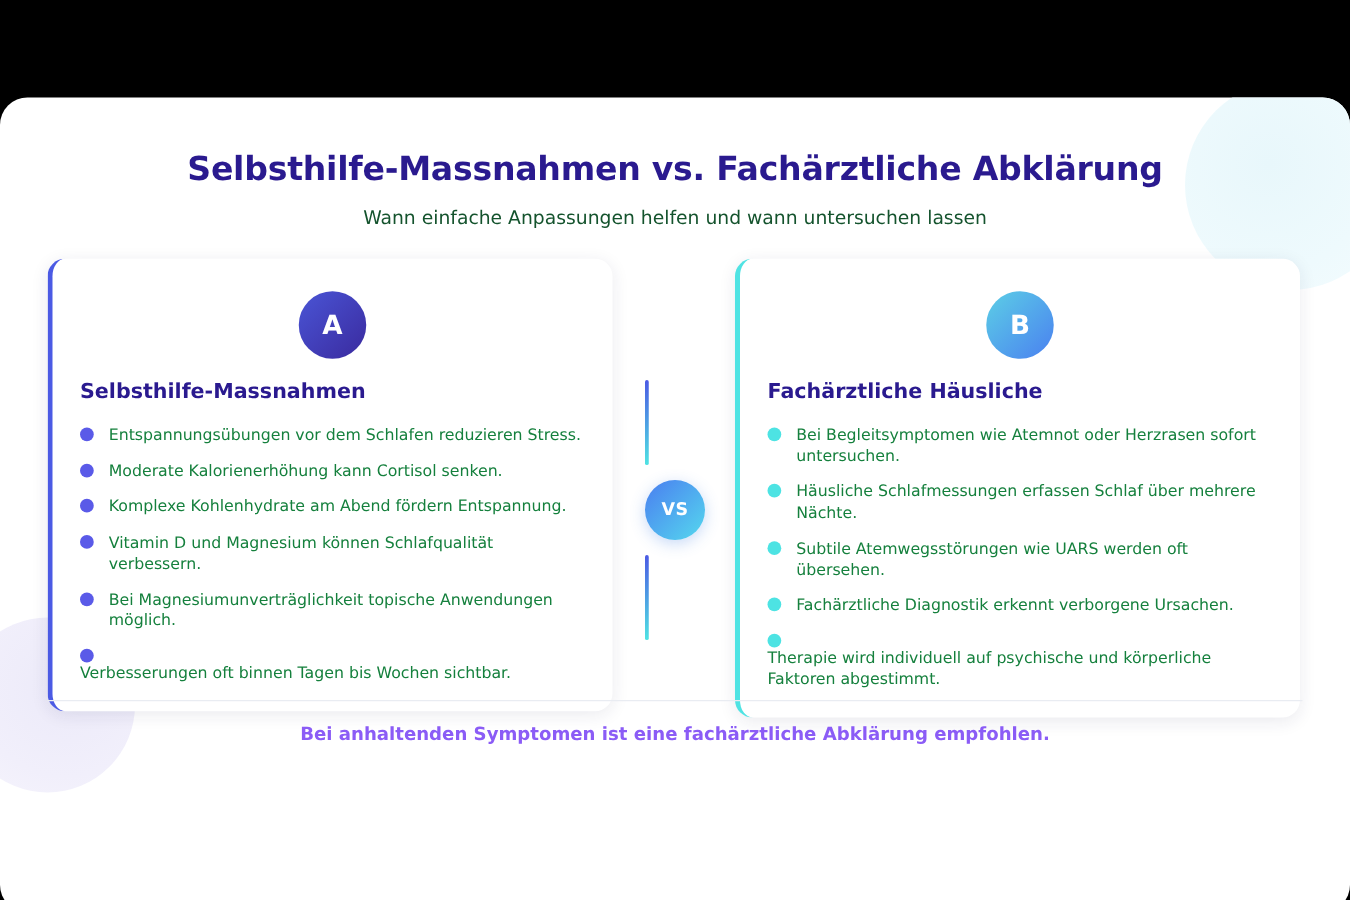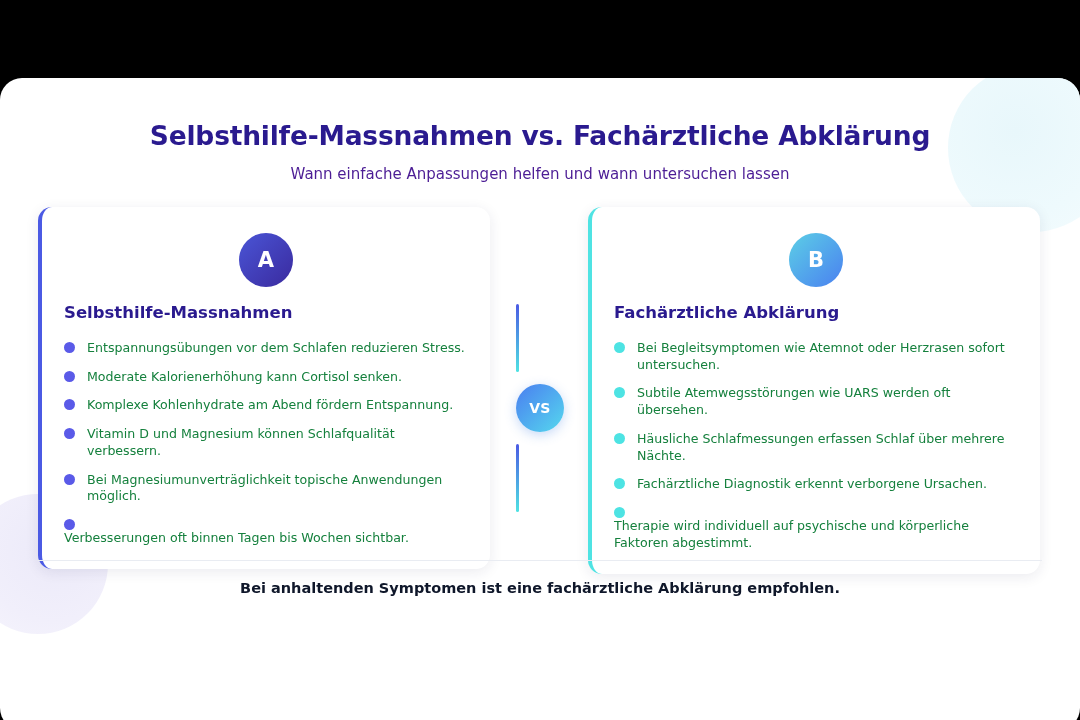--- a/index.html
+++ b/index.html
@@ -55,21 +55,21 @@
   #main-title {
     margin-top: 42px;
     font-size: 26.5px;
     font-weight: bold;
     color: #2a1a8f;
     letter-spacing: -0.2px;
   }
   #subtitle {
     margin-top: 14px;
     font-size: 15px;
-    color: #4c1d95;
+    color: #14532d;
     font-weight: normal;
   }
 
   
   #columns {
     position: absolute;
     left: 0;
     top: 129px;
     width: 1080px;
     height: 340px;
@@ -188,21 +188,21 @@
     background: #e9ecf2;
   }
   #footer-note {
     position: absolute;
     left: 0;
     top: 502px;
     width: 1080px;
     text-align: center;
     font-size: 14.5px;
     font-weight: bold;
-    color: #0f172a;
+    color: #8b5cf6;
   }
 </style>
 </head>
 <body>
 
 <div id="canvas">
 
   <div class="blob blob-top-right"></div>
   <div class="blob blob-bottom-left"></div>
 
@@ -251,33 +251,33 @@
       <div id="vs-circle">
         <span>VS</span>
       </div>
       <div class="vs-line vs-line-bottom"></div>
     </div>
 
     <div class="card card-right">
       <div class="badge badge-b">
         <span>B</span>
       </div>
-      <div class="card-title">Fachärztliche Abklärung</div>
+      <div class="card-title">Fachärztliche Häusliche</div>
       <ul class="bullet-list">
         <li class="bullet-item">
           <span class="dot dot-right"></span>
           <span class="bullet-text">Bei Begleitsymptomen wie Atemnot oder Herzrasen sofort untersuchen.</span>
         </li>
         <li class="bullet-item">
           <span class="dot dot-right"></span>
+          <span class="bullet-text">Häusliche Schlafmessungen erfassen Schlaf über mehrere Nächte.</span>
+        </li>
+        <li class="bullet-item">
+          <span class="dot dot-right"></span>
           <span class="bullet-text">Subtile Atemwegsstörungen wie UARS werden oft übersehen.</span>
-        </li>
-        <li class="bullet-item">
-          <span class="dot dot-right"></span>
-          <span class="bullet-text">Häusliche Schlafmessungen erfassen Schlaf über mehrere Nächte.</span>
         </li>
         <li class="bullet-item">
           <span class="dot dot-right"></span>
           <span class="bullet-text">Fachärztliche Diagnostik erkennt verborgene Ursachen.</span>
         </li>
         <li class="bullet-item">
           <span class="dot dot-right"></span>
           <span class="bullet-text">Therapie wird individuell auf psychische und körperliche Faktoren abgestimmt.</span>
         </li>
       </ul>

